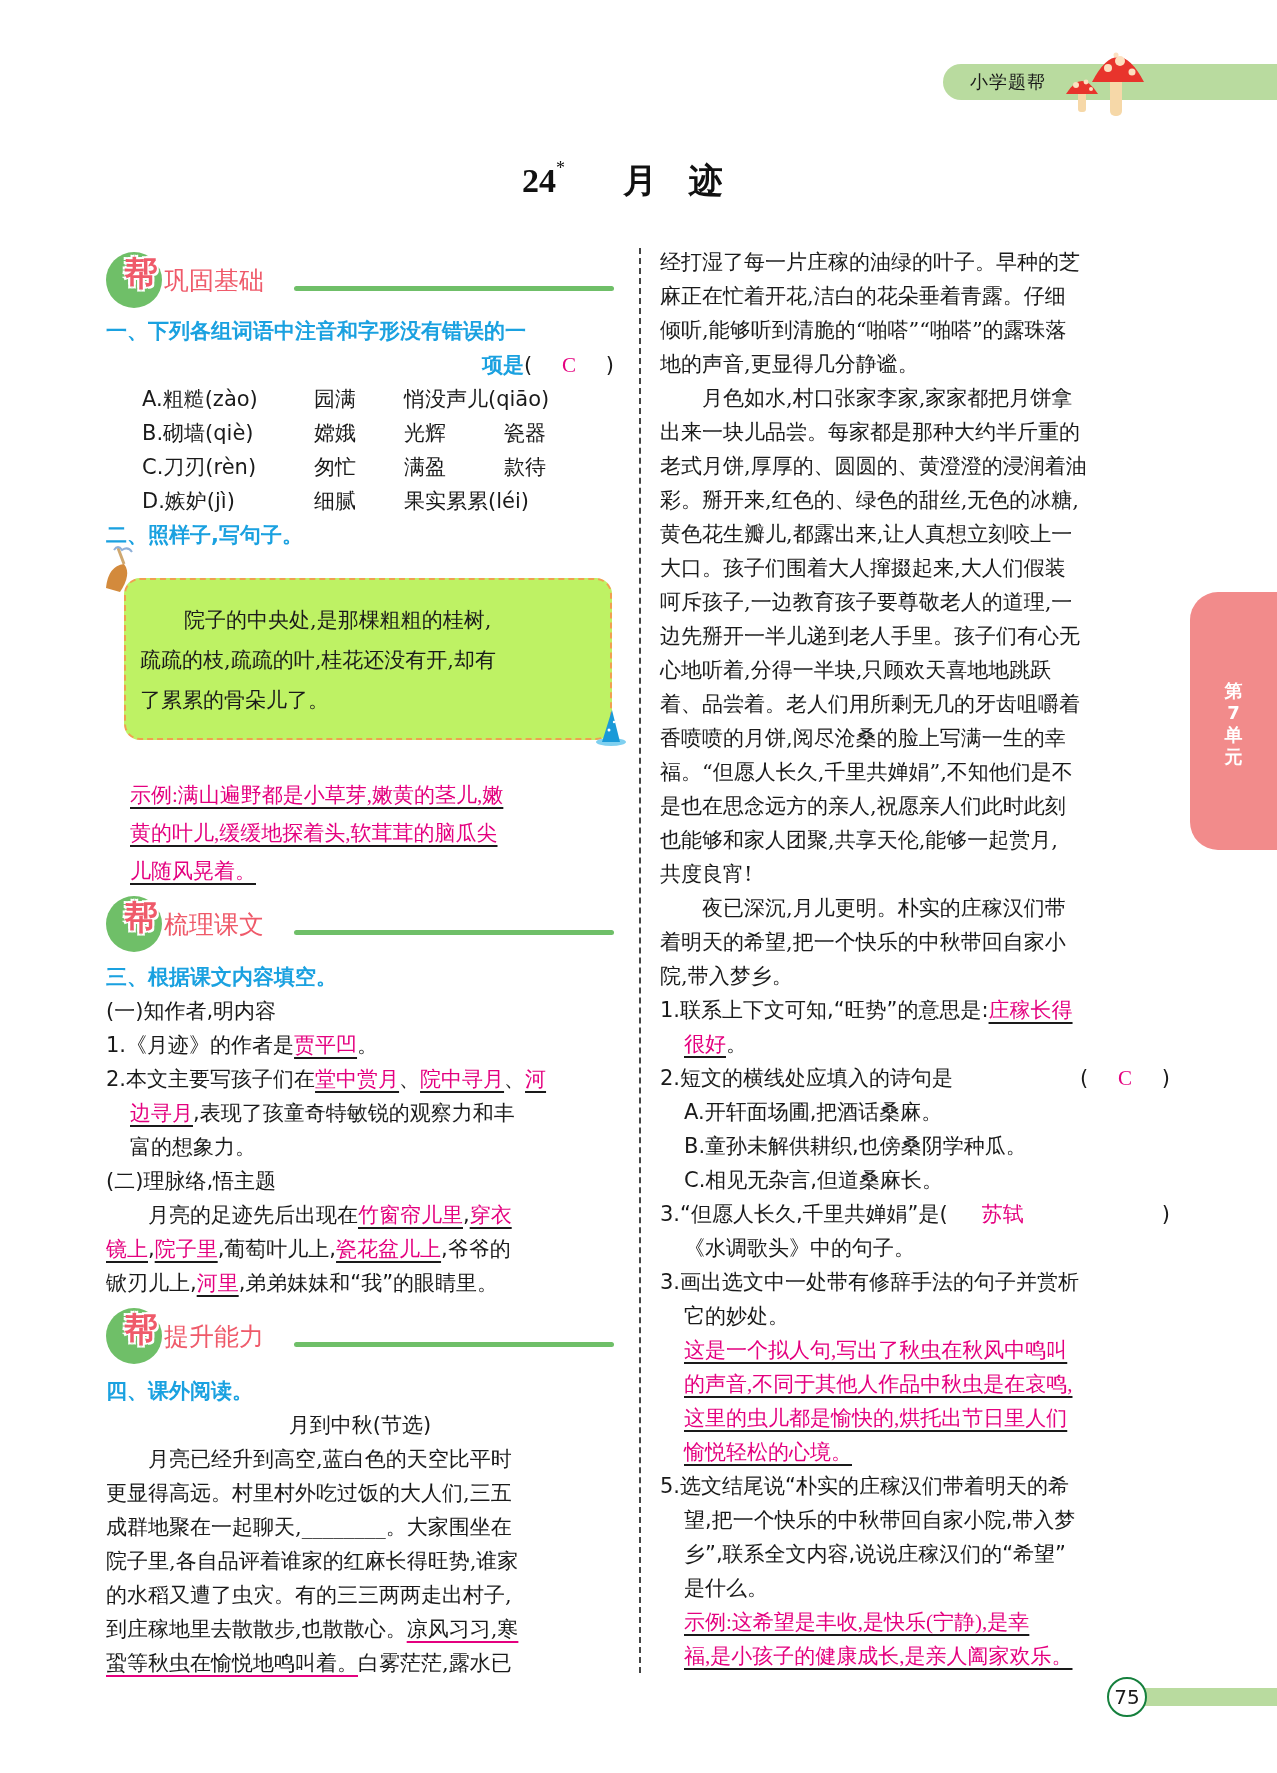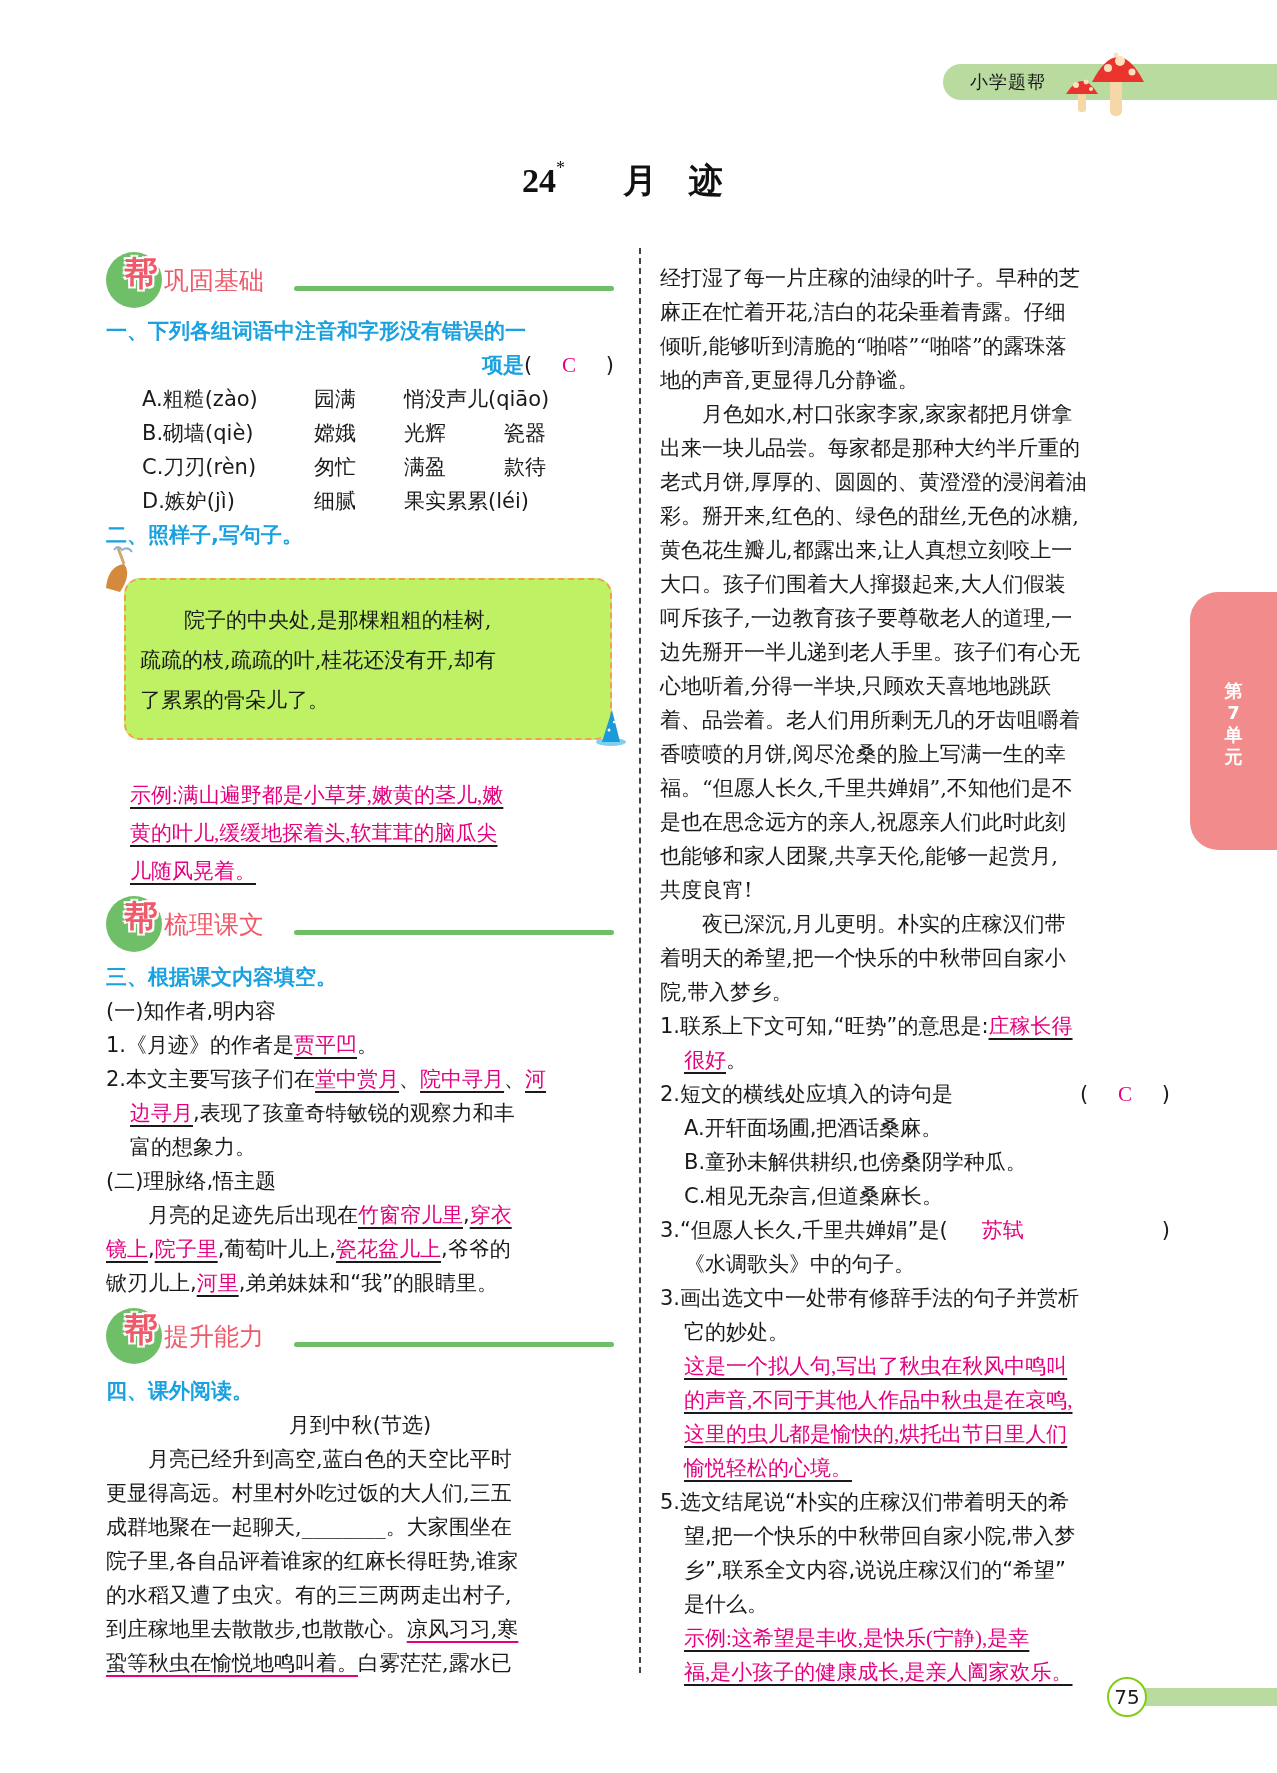--- a/index.html
+++ b/index.html
@@ -12,21 +12,21 @@
 
   .title { position: absolute; left: 0; width: 1277px; top: 158px; text-align: center; font-family: "Liberation Serif", serif; font-weight: bold; font-size: 34px; color: #111; }
   .title sup { font-size: 18px; font-weight: normal; position: relative; top: -6px; }
   .title .gap { display: inline-block; width: 58px; }
   .title .cjk { font-family: "DejaVu Sans", sans-serif; letter-spacing: 32px; }
 
   .divider { position: absolute; left: 639px; top: 248px; height: 1425px; border-left: 2px dashed #444; }
 
   .col { position: absolute; font-size: 21px; line-height: 34px; }
   .left { left: 106px; top: 250px; width: 508px; }
-  .right { left: 660px; top: 245px; width: 510px; margin-top: 16px; }
+  .right { left: 660px; top: 245px; width: 510px; }
 
   .sec-head { position: relative; height: 60px; margin-bottom: 4px; }
   .sec-circle { position: absolute; left: 0; top: 2px; width: 56px; height: 56px; border-radius: 50%; background: #6fbf68; }
   .sec-bang { position: absolute; left: 18px; top: 6px; font-size: 34px; font-weight: bold; color: #ef5a6a; text-shadow: 2px 2px 0 #fff, -2px -2px 0 #fff, 2px -2px 0 #fff, -2px 2px 0 #fff; }
   .sec-text { position: absolute; left: 58px; top: 14px; font-size: 25px; font-weight: normal; color: #ef5a6a; text-shadow: 1px 1px 0 #fff; }
   .sec-line { position: absolute; left: 188px; right: 0; top: 36px; height: 5px; background: #6fbf68; border-radius: 3px; }
 
   .q { color: #1aa1e0; font-weight: bold; font-size: 21px; }
   .ans { color: #e4007f; font-family: Liberation Serif, serif; }
   .u { text-decoration: underline; text-decoration-color: #1a1a1a; text-underline-offset: 5px; }
@@ -37,21 +37,21 @@
   .opt { display: grid; grid-template-columns: 172px 90px 210px; padding-left: 36px; }
   .opt4 { display: grid; grid-template-columns: 172px 90px 100px 100px; padding-left: 36px; }
   .paren { display: inline-flex; justify-content: space-between; width: 90px; }
 
   .example-box { position: relative; margin: 26px 0 0 18px; width: 488px; height: 162px; background: #bef264; border: 2px dashed #f0a050; border-radius: 16px; padding: 20px 14px; font-family: "DejaVu Serif", serif; font-size: 21px; line-height: 40px; }
   .example-box .first { text-indent: 44px; }
 
   .side-tab { position: absolute; left: 1190px; top: 592px; width: 87px; height: 258px; background: #f28b8b; border-radius: 28px 0 0 28px; color: #fff; font-weight: bold; font-size: 18px; text-align: center; padding-top: 88px; line-height: 22px; }
 
   .page-no-bar { position: absolute; left: 1140px; top: 1688px; width: 137px; height: 18px; background: #b9db9f; }
-  .page-no { position: absolute; left: 1107px; top: 1677px; width: 40px; height: 40px; border-radius: 50%; border: 2px solid #84cc16; background: #fff; text-align: center; line-height: 36px; font-size: 20px; }
+  .page-no { position: absolute; left: 1107px; top: 1677px; width: 40px; height: 40px; border-radius: 50%; border: 2px solid #15803d; background: #fff; text-align: center; line-height: 36px; font-size: 20px; }
 </style>
 </head>
 <body>
 
 <div class="brand-bar"></div>
 <div class="brand-label">小学题帮</div>
 <svg class="mushroom" style="left:1064px;top:72px" width="36" height="40" viewBox="0 0 36 40">
   <rect x="14" y="18" width="8" height="22" rx="3" fill="#f6d8a8"></rect>
   <path d="M2 22 Q18 -4 34 22 Z" fill="#e8342c"></path>
   <circle cx="12" cy="13" r="3" fill="#fde0c0"></circle>

